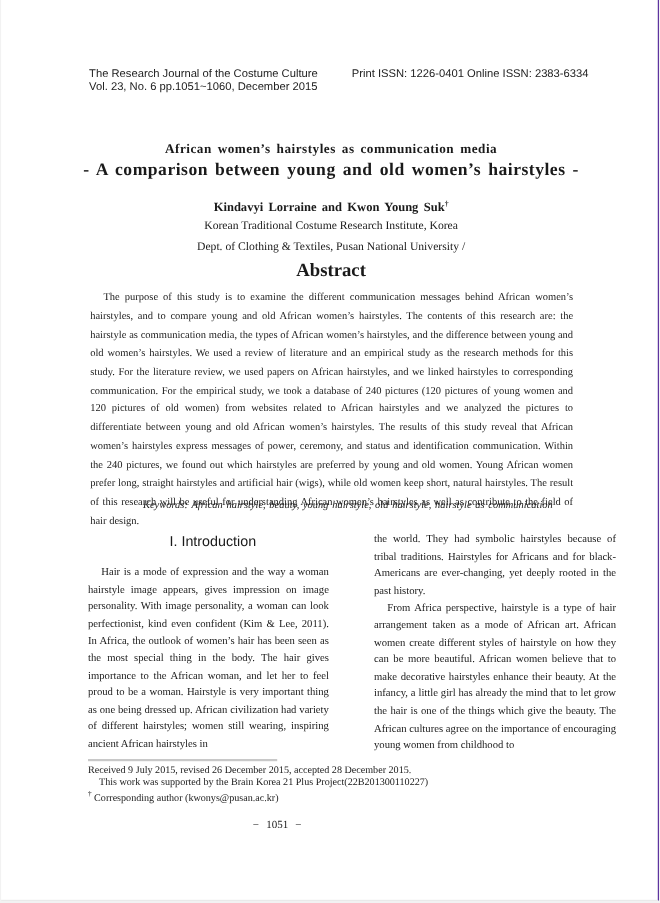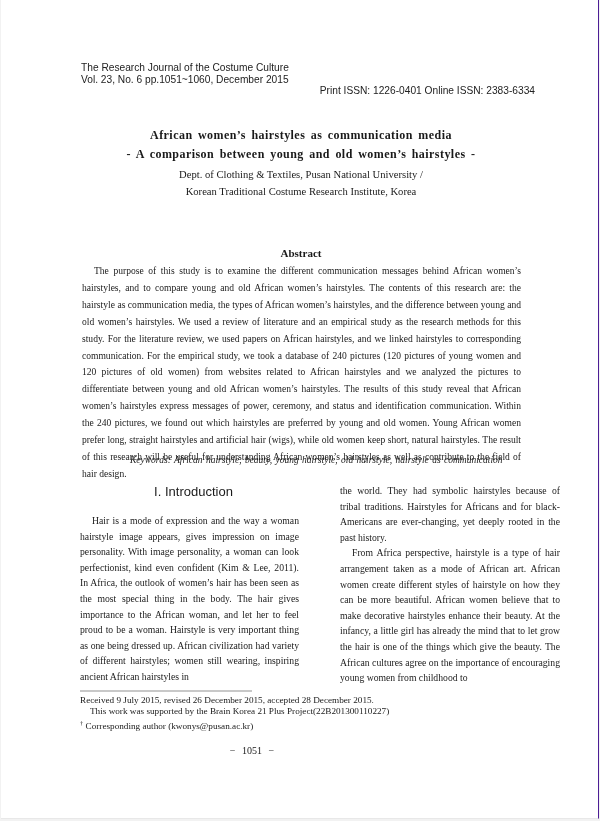--- a/index.html
+++ b/index.html
@@ -4,31 +4,31 @@
 <style>
   html, body { margin: 0; padding: 0; background: #f2f2f2; }
   body { width: 600px; height: 821px; position: relative; overflow: hidden; }
   .page {
     position: absolute; left: 1px; top: 0; width: 597px; height: 818px;
     background: #ffffff; border-right: 1px solid #4c1d95; border-bottom: 1px solid #e8e8e8;
     font-family: "Liberation Serif", serif; color: #1a1a1a;
   }
   .hdr { position: absolute; top: 62px; font-family: "Liberation Sans", sans-serif; font-size: 10.2px; line-height: 11.5px; color: #222; }
   .hdr-left { left: 80px; }
-  .hdr-right { left: 318px; width: 216px; text-align: right; margin-top: 23px; }
+  .hdr-right { left: 318px; width: 216px; text-align: right; }
   .hdr div { white-space: nowrap; }
 
   .title-block { position: absolute; left: 60px; width: 480px; top: 125px; text-align: center; }
   .title { font-weight: bold; font-size: 12px; line-height: 20px; letter-spacing: 0.45px; word-spacing: 2px; }
-  .subtitle { font-weight: bold; font-size: 12px; line-height: 19px; letter-spacing: 0.45px; word-spacing: 2px; }
+  .subtitle { font-weight: bold; font-size: 16px; line-height: 19px; letter-spacing: 0.45px; word-spacing: 2px; }
   .authors { margin-top: 14px; font-weight: bold; font-size: 11.4px; line-height: 15px; word-spacing: 2px; }
   .authors sup { font-size: 7px; }
   .affil { font-size: 10.6px; line-height: 17px; margin-top: 2px; }
 
-  .abs-heading { position: absolute; left: 0; width: 600px; top: 236px; text-align: center; font-weight: bold; font-size: 11px; margin-top: 11px; }
+  .abs-heading { position: absolute; left: 0; width: 600px; top: 236px; text-align: center; font-weight: bold; font-size: 17px; }
   .abstract { position: absolute; left: 81px; width: 439px; top: 263px; font-size: 9.55px; line-height: 16.9px; text-align: justify; text-indent: 12px; }
 
   .keywords { position: absolute; left: 93px; top: 455px; font-size: 9.5px; font-style: italic; white-space: nowrap; word-spacing: 1px; padding-left: 36px; }
 
   .col { position: absolute; top: 478px; width: 219px; font-size: 9.7px; line-height: 15.6px; text-align: justify; }
   .col-left { left: 79px; }
   .col-right { left: 311px; width: 220px; top: 483px; margin-left: 28px; }
   .sec-heading { font-family: "Liberation Sans", sans-serif; font-size: 13px; text-align: center; margin: 6px 0 13px 0; line-height: 16px; padding-left: 8px; }
   .col p { margin: 0; }
   .indent { text-indent: 12px; }
@@ -49,22 +49,23 @@
     <div>The Research Journal of the Costume Culture</div>
     <div>Vol. 23,  No. 6  pp.1051~1060, December 2015</div>
   </div>
   <div class="hdr hdr-right">
     <div>Print ISSN: 1226-0401 Online ISSN: 2383-6334</div>
   </div>
 
   <div class="title-block">
     <div class="title">African women’s hairstyles as communication media</div>
     <div class="subtitle">- A comparison between young and old women’s hairstyles -</div>
+    <div class="authors"><span>Kindavyi Lorraine and Kwon Young Suk</span><sup>†</sup></div>
+    <div class="affil" style="margin-top:0">Korean Traditional Costume Research Institute, Korea</div>
     <div class="affil">Dept. of Clothing &amp; Textiles, Pusan National University /</div>
-    <div class="affil" style="margin-top:0">Korean Traditional Costume Research Institute, Korea</div>
   </div>
 
   <div class="abs-heading">Abstract</div>
   <div class="abstract">The purpose of this study is to examine the different communication messages behind African women’s hairstyles, and to compare young and old African women’s hairstyles. The contents of this research are: the hairstyle as communication media, the types of African women’s hairstyles, and the difference between young and old women’s hairstyles. We used a review of literature and an empirical study as the research methods for this study. For the literature review, we used papers on African hairstyles, and we linked hairstyles to corresponding communication. For the empirical study, we took a database of 240 pictures (120 pictures of young women and 120 pictures of old women) from websites related to African hairstyles and we analyzed the pictures to differentiate between young and old African women’s hairstyles. The results of this study reveal that African women’s hairstyles express messages of power, ceremony, and status and identification communication. Within the 240 pictures, we found out which hairstyles are preferred by young and old women. Young African women prefer long, straight hairstyles and artificial hair (wigs), while old women keep short, natural hairstyles. The result of this research will be useful for understanding African women’s hairstyles as well as contribute to the field of hair design.</div>
   <div class="keywords">Keywords: African hairstyle, beauty, young hairstyle, old hairstyle, hairstyle as communication</div>
 
   <div class="col col-left">
     <div class="sec-heading">I.  Introduction</div>
     <p class="indent">Hair is a mode of expression and the way a woman hairstyle image appears, gives impression on image personality. With image personality, a woman can look perfectionist, kind even confident (Kim &amp; Lee, 2011). In Africa, the outlook of women’s hair has been seen as the most special thing in the body. The hair gives importance to the African woman, and let her to feel proud to be a woman. Hairstyle is very important thing as one being dressed up. African civilization had variety of different hairstyles; women still wearing, inspiring ancient African hairstyles in</p>
   </div>

